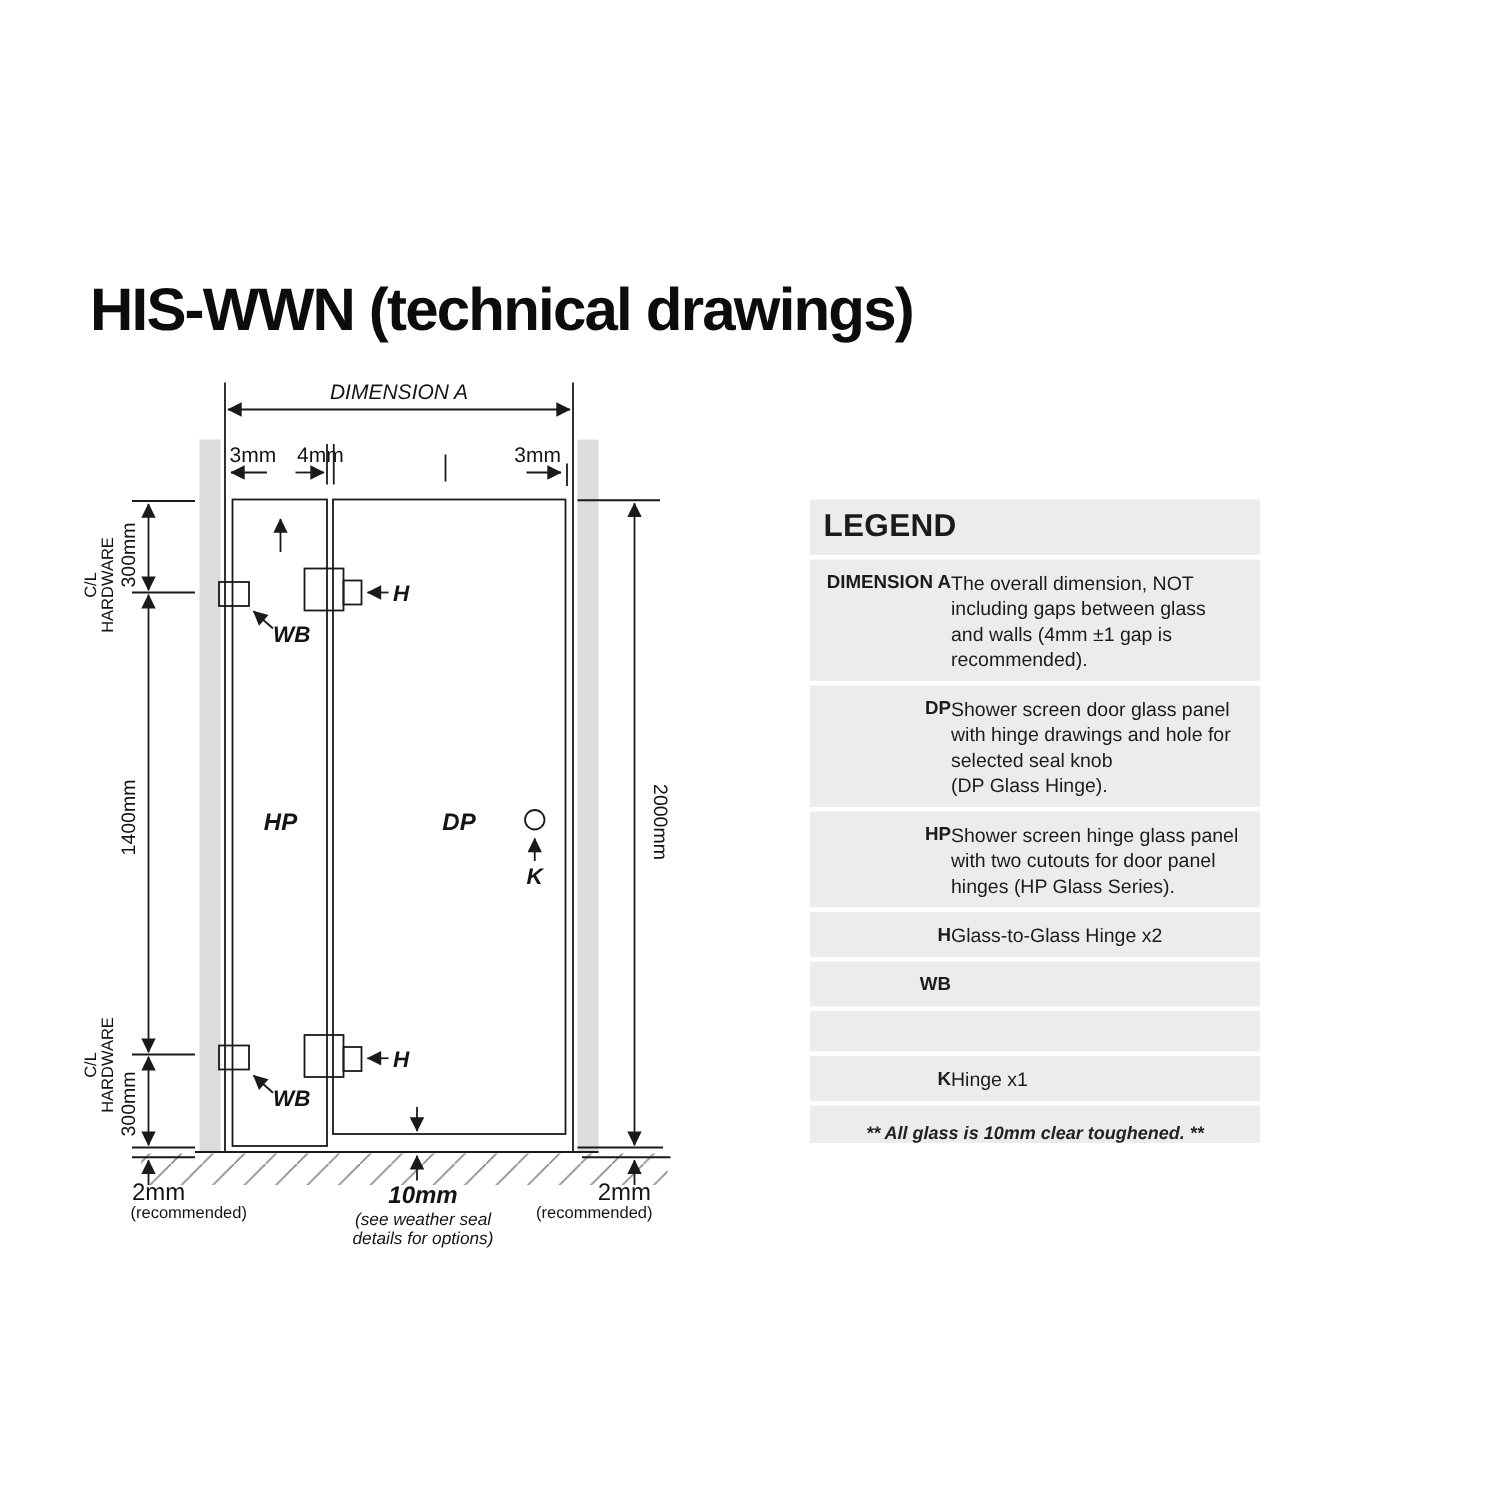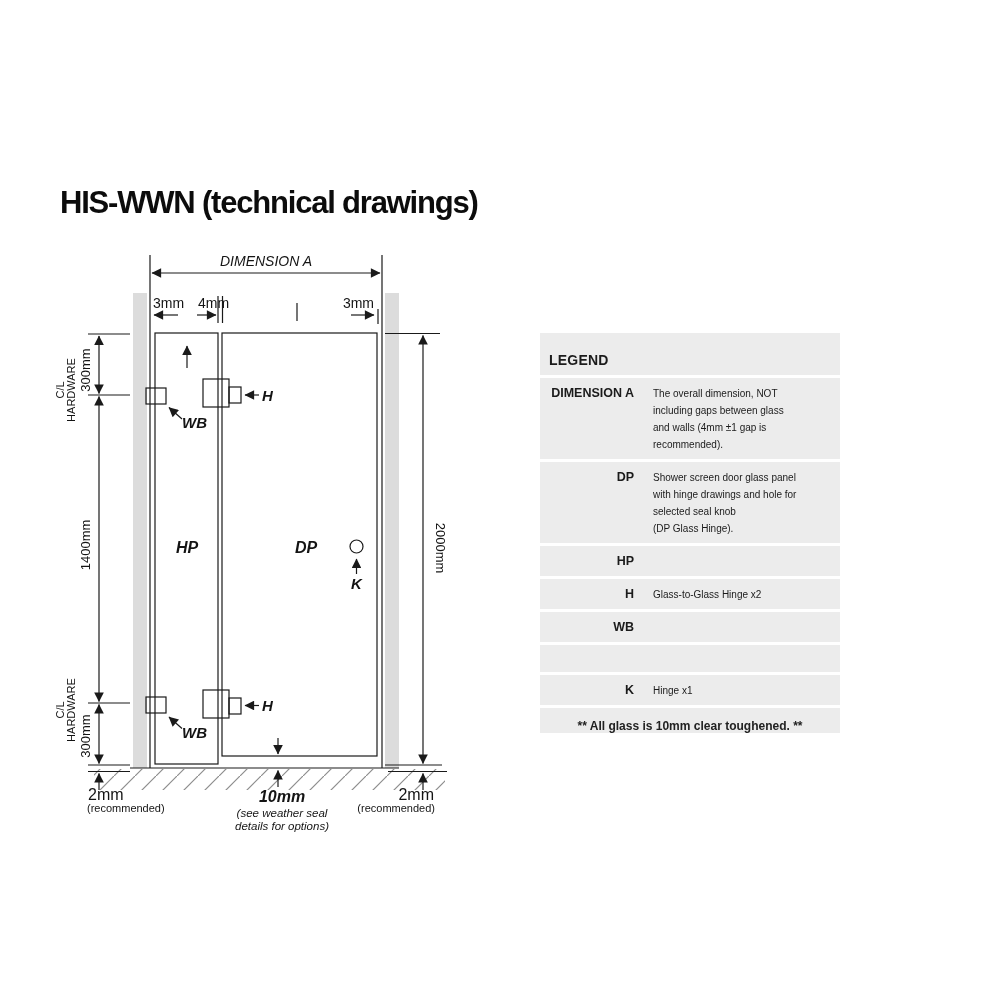--- a/index.html
+++ b/index.html
@@ -1,36 +1,36 @@
 <!DOCTYPE html>
 <html><head>
 <meta charset="utf-8">
 <style>
   html,body{margin:0;padding:0;background:#fff}
   body{width:1000px;height:1000px;position:relative;font-family:"Liberation Sans",sans-serif;color:#141414}
-  .page-title{position:absolute;left:60px;top:185px;font-size:31px;font-weight:bold;letter-spacing:-1.2px;color:#0c0c0c;white-space:nowrap}
+  .page-title{position:absolute;left:60px;top:185px;font-size:40px;font-weight:bold;letter-spacing:-1.2px;color:#0c0c0c;white-space:nowrap}
   .drawing-wrap{position:absolute;left:30px;top:230px;width:470px;height:620px}
   svg .ln{stroke:#1a1a1a;stroke-width:1.2;fill:none}
   svg text{fill:#141414}
   .td{font-size:14px}
   .tdi{font-size:14px;font-style:italic}
   .ts{font-size:11px}
   .tsi{font-size:11.5px;font-style:italic}
   .tr13{font-size:13px}
   .tb15{font-size:15px;font-weight:bold;font-style:italic}
   .tb16{font-size:16px;font-weight:bold;font-style:italic}
   .t16{font-size:16px}
   .legend{position:absolute;left:540px;top:333px;width:300px;background:#ececec;color:#1b1b1b}
-  .lg-head{font-size:14px;font-weight:bold;letter-spacing:.2px;padding:19px 0 7px 9px;border-bottom:3px solid #fff}
+  .lg-head{font-size:21px;font-weight:bold;letter-spacing:.2px;padding:6px 0 7px 9px;border-bottom:3px solid #fff}
   .lg-row{display:flex;align-items:flex-start;padding:7px 0 6px;border-bottom:3px solid #fff}
   .lg-row.empty{height:14px}
   .lg-key{flex:0 0 94px;text-align:right;font-weight:bold;font-size:12.5px;line-height:17px}
-  .lg-lines{margin-left:19px;font-size:10px;line-height:17px}
+  .lg-lines{font-size:13px;line-height:17px}
   .nowrap{white-space:nowrap}
-  .lg-foot{margin-top:11px;text-align:center;font-weight:600;font-size:12px;color:#222}
+  .lg-foot{margin-top:11px;text-align:center;font-style:italic;font-weight:600;font-size:12px;color:#222}
 </style>
 </head>
 <body>
 
 <div class="page-title">HIS-WWN (technical drawings)</div>
 
 <div class="drawing-wrap">
 <svg width="470" height="620" viewBox="0 0 470 620" xmlns="http://www.w3.org/2000/svg">
   <defs>
     <marker id="ah" viewBox="0 0 10 10" refX="9.5" refY="5" markerWidth="10" markerHeight="8" orient="auto-start-reverse">
@@ -171,20 +171,25 @@
     <div class="lg-lines">
       <div>Shower screen door glass panel</div>
       <div>with hinge drawings and hole for</div>
       <div>selected seal knob</div>
       <div>(DP Glass Hinge).</div>
     </div>
   </div>
 
   <div class="lg-row">
     <div class="lg-key">HP</div>
+    <div class="lg-lines">
+      <div>Shower screen hinge glass panel</div>
+      <div>with two cutouts for door panel</div>
+      <div>hinges (HP Glass Series).</div>
+    </div>
   </div>
 
   <div class="lg-row">
     <div class="lg-key">H</div>
     <div class="lg-lines">
       <div>Glass-to-Glass Hinge x2</div>
     </div>
   </div>
 
   <div class="lg-row">

